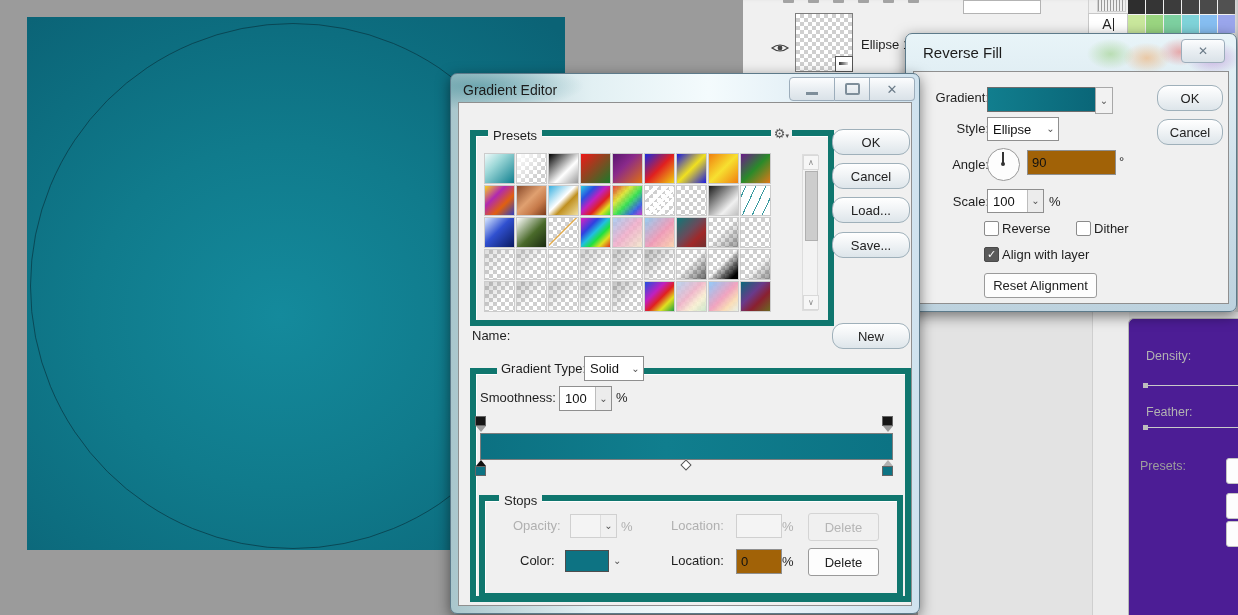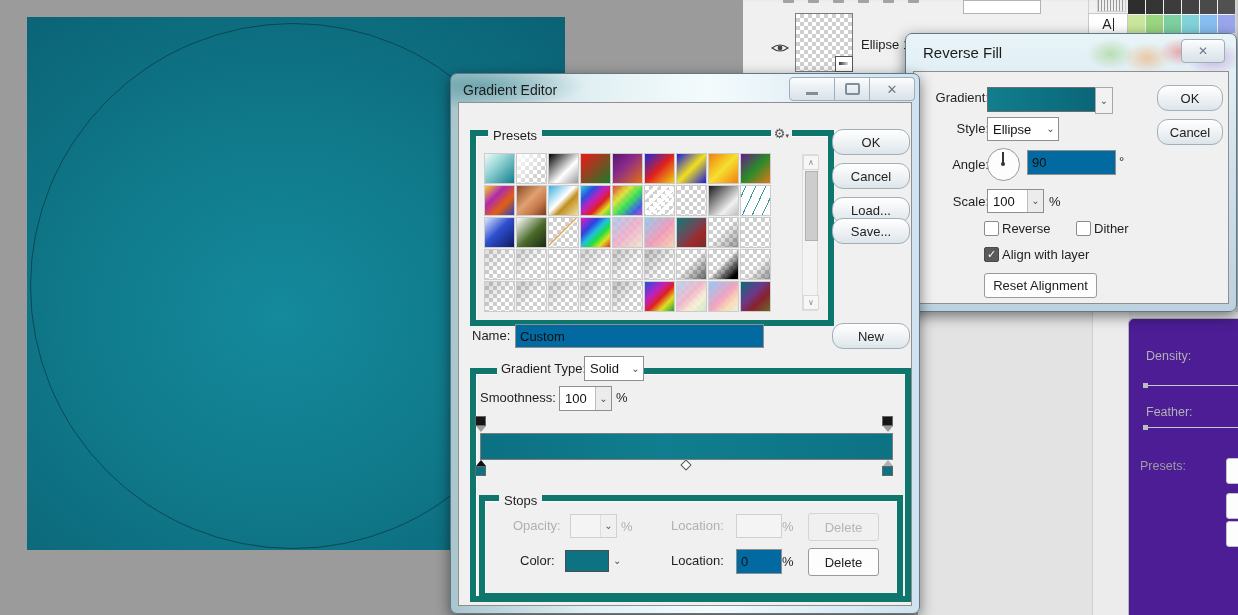--- a/index.html
+++ b/index.html
@@ -48,21 +48,21 @@
   .dlg-content{position:absolute;background:#f0f0f0;border:1px solid #8f8f8f;}
   .dlg-title{position:absolute;font-size:14px;color:#1c1c1c;}
   .label{font-size:13px;color:#1e1e1e;}
   .label-dis{font-size:13px;color:#b0b0b0;}
   .btn-pill{position:absolute;background:linear-gradient(180deg,#ffffff,#f1f4f6 45%,#dde5ea);
      border:1px solid #9fb0ba;border-radius:11px;font-size:13px;color:#222;
      display:flex;align-items:center;justify-content:center;}
   .btn-rect{position:absolute;background:#fdfdfd;border:1px solid #9a9a9a;border-radius:3px;
      font-size:13px;color:#222;display:flex;align-items:center;justify-content:center;}
   .btn-rect.disabled{background:transparent;border-color:#d4d4d4;color:#b5b5b5;}
-  .input{position:absolute;background:#0369a1;border:1px solid #8f8f8f;font-size:13px;color:#111;
+  .input{position:absolute;background:#a16207;border:1px solid #8f8f8f;font-size:13px;color:#111;
      padding:0 4px;display:flex;align-items:center;}
   .input.disabled{background:#f4f4f4;border-color:#d0d0d0;}
   .combo-arrow{font-size:10px;color:#555;line-height:1;}
   .combo{position:absolute;background:#fff;border:1px solid #8f8f8f;display:flex;align-items:stretch;font-size:13px;color:#111;}
   .combo .val{flex:1;display:flex;align-items:center;padding-left:5px;}
   .combo .arr{width:15px;background:#ececec;border-left:1px solid #bdbdbd;display:flex;align-items:center;justify-content:center;}
   .combo.disabled{background:#f4f4f4;border-color:#d0d0d0;color:#aaa;}
   .combo.disabled .arr{background:#f0f0f0;border-left-color:#ddd;color:#bbb;}
   .fieldset{position:absolute;border:6px solid #0f766e;box-shadow:1px 1px 0 rgba(255,255,255,.9) inset;}
   .fs-legend{position:absolute;top:-8px;background:#f0f0f0;padding:0 5px;font-size:13px;color:#1e1e1e;}
@@ -380,24 +380,23 @@
           <div class="abs" style="left:2px;top:16px;width:11px;height:68px;background:#cdcdcd;border:1px solid #b0b0b0;"></div>
           <div class="sb-btn" style="bottom:0;">
               <span>∨</span>
             </div>
         </div>
       </div>
 
       <div class="btn-pill" style="left:373px;top:26px;width:76px;height:24px;">OK</div>
       <div class="btn-pill" style="left:373px;top:60px;width:76px;height:24px;">Cancel</div>
       <div class="btn-pill" style="left:373px;top:94px;width:76px;height:24px;">Load...</div>
-      <div class="btn-pill" style="left:373px;top:115px;width:76px;height:24px;">Save...</div>
+      <div class="btn-pill" style="left:373px;top:129px;width:76px;height:24px;">Save...</div>
 
       <div class="abs label" style="left:13px;top:225px;">Name:</div>
-      <div class="input" style="left:56px;top:221px;width:239px;height:22px;">Custom</div>
       <div class="btn-pill" style="left:373px;top:220px;width:76px;height:24px;">New</div>
 
       <div class="fieldset" style="left:11px;top:265px;width:429px;height:222px;"></div>
       <div class="abs label" style="left:38px;top:258px;background:#f0f0f0;padding:0 4px;">Gradient Type:</div>
       <div class="combo" style="left:125px;top:253px;width:58px;height:23px;">
         <span class="val">Solid</span>
         <span class="arr" style="background:transparent;border:none;">
             <span class="combo-arrow">⌄</span>
           </span>
       </div>

